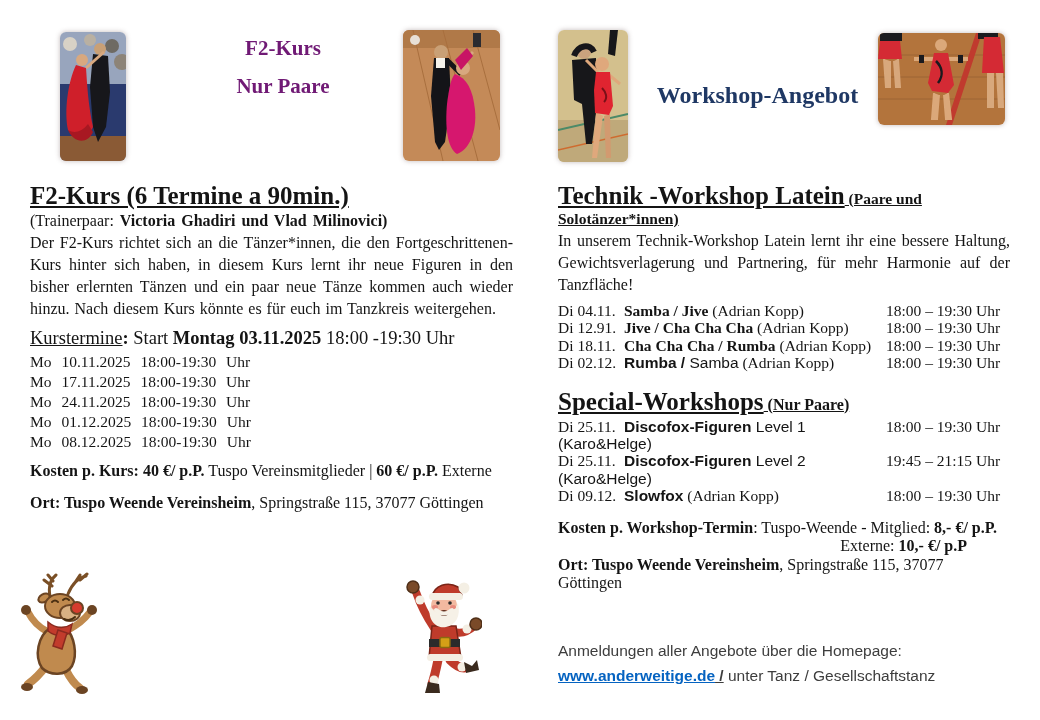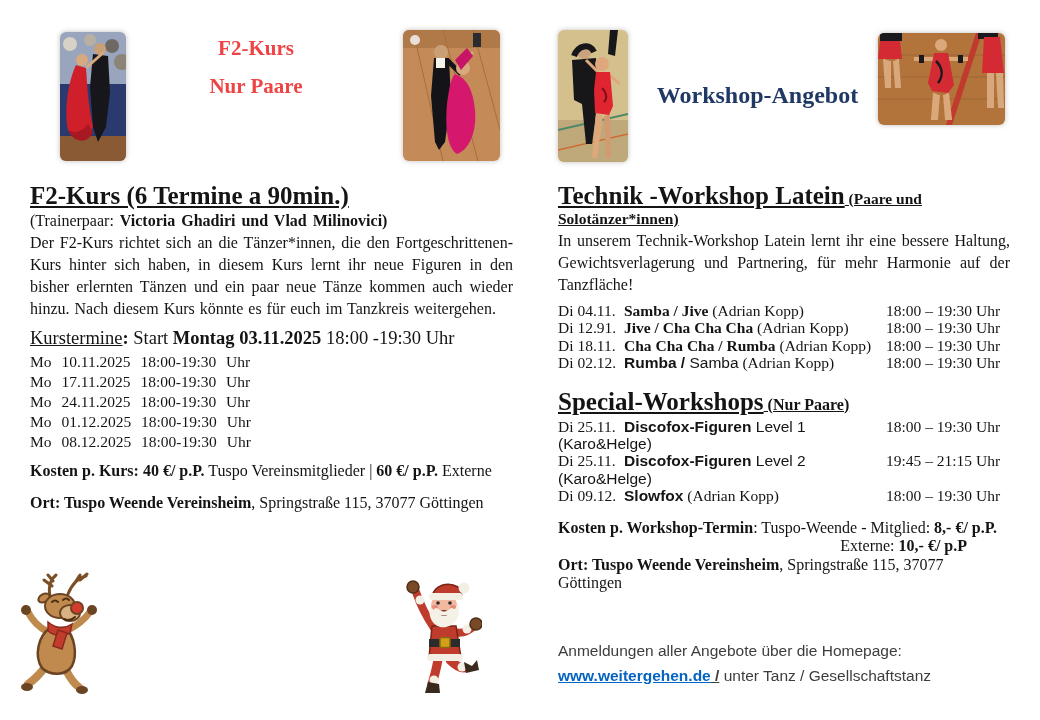--- a/index.html
+++ b/index.html
@@ -13,21 +13,21 @@
   .u { text-decoration:underline; }
   .sans { font-family:"Liberation Sans","DejaVu Sans",sans-serif; }
 
   .photo { position:absolute; border-radius:6px; overflow:hidden; box-shadow:0 0 5px rgba(120,100,100,.45); }
   .photo svg { display:block; }
   .p1 { left:60px;  top:32px; width:66px;  height:129px; }
   .p2 { left:403px; top:30px; width:97px;  height:131px; }
   .p3 { left:558px; top:30px; width:70px;  height:132px; }
   .p4 { left:878px; top:33px; width:127px; height:92px; }
 
-  .ltitle { position:absolute; left:125px; top:36px; width:262px; text-align:center; color:#ef4444; }
+  .ltitle { position:absolute; left:152px; top:36px; width:262px; text-align:center; color:#701a75; }
   .lt1 { font-size:21px; font-weight:bold; }
   .lt2 { font-size:31px; margin-top:9px; }
   .lt3 { font-size:21px; font-weight:bold; margin-top:13px; }
   .rtitle { position:absolute; left:645px; top:82px; width:225px; text-align:center;
             font-size:24px; font-weight:bold; color:#1f3864; }
 
   .col { position:absolute; top:182px; }
   .left-col  { left:30px;  width:483px; }
   .right-col { left:558px; width:452px; }
 
@@ -239,21 +239,21 @@
       </div>
     </div>
 
     <div class="ort-line">
       <span class="b">Ort: Tuspo Weende Vereinsheim</span><span>, Springstraße 115, 37077 Göttingen</span>
     </div>
 
     <div class="signup">
       <div>Anmeldungen aller Angebote über die Homepage:</div>
       <div class="signup-l2">
-        <a class="link">www.weitergehen.de</a><span class="link-slash"> /</span><span> unter Tanz / Gesellschaftstanz</span>
+        <a class="link">www.anderweitige.de</a><span class="link-slash"> /</span><span> unter Tanz / Gesellschaftstanz</span>
       </div>
     </div>
   </div>
 
   <figure class="reindeer">
     <svg width="92" height="124" viewBox="0 0 92 124">
       <path d="M32 24 C30 14 32 8 38 3 M34 14 L26 8 M35 9 L30 3 M50 22 C54 12 60 6 68 4 M56 12 L62 3 M62 8 L69 2" stroke="#7a4f26" stroke-width="3" fill="none" stroke-linecap="round"></path>
       <ellipse cx="26" cy="26" rx="6" ry="4" fill="#c08a4e" stroke="#6b4423" stroke-width="2" transform="rotate(-30 26 26)"></ellipse>
       <path d="M30 60 C22 56 14 48 10 40" stroke="#c08a4e" stroke-width="7" fill="none" stroke-linecap="round"></path>
       <circle cx="8" cy="38" r="5" fill="#6b4423"></circle>

